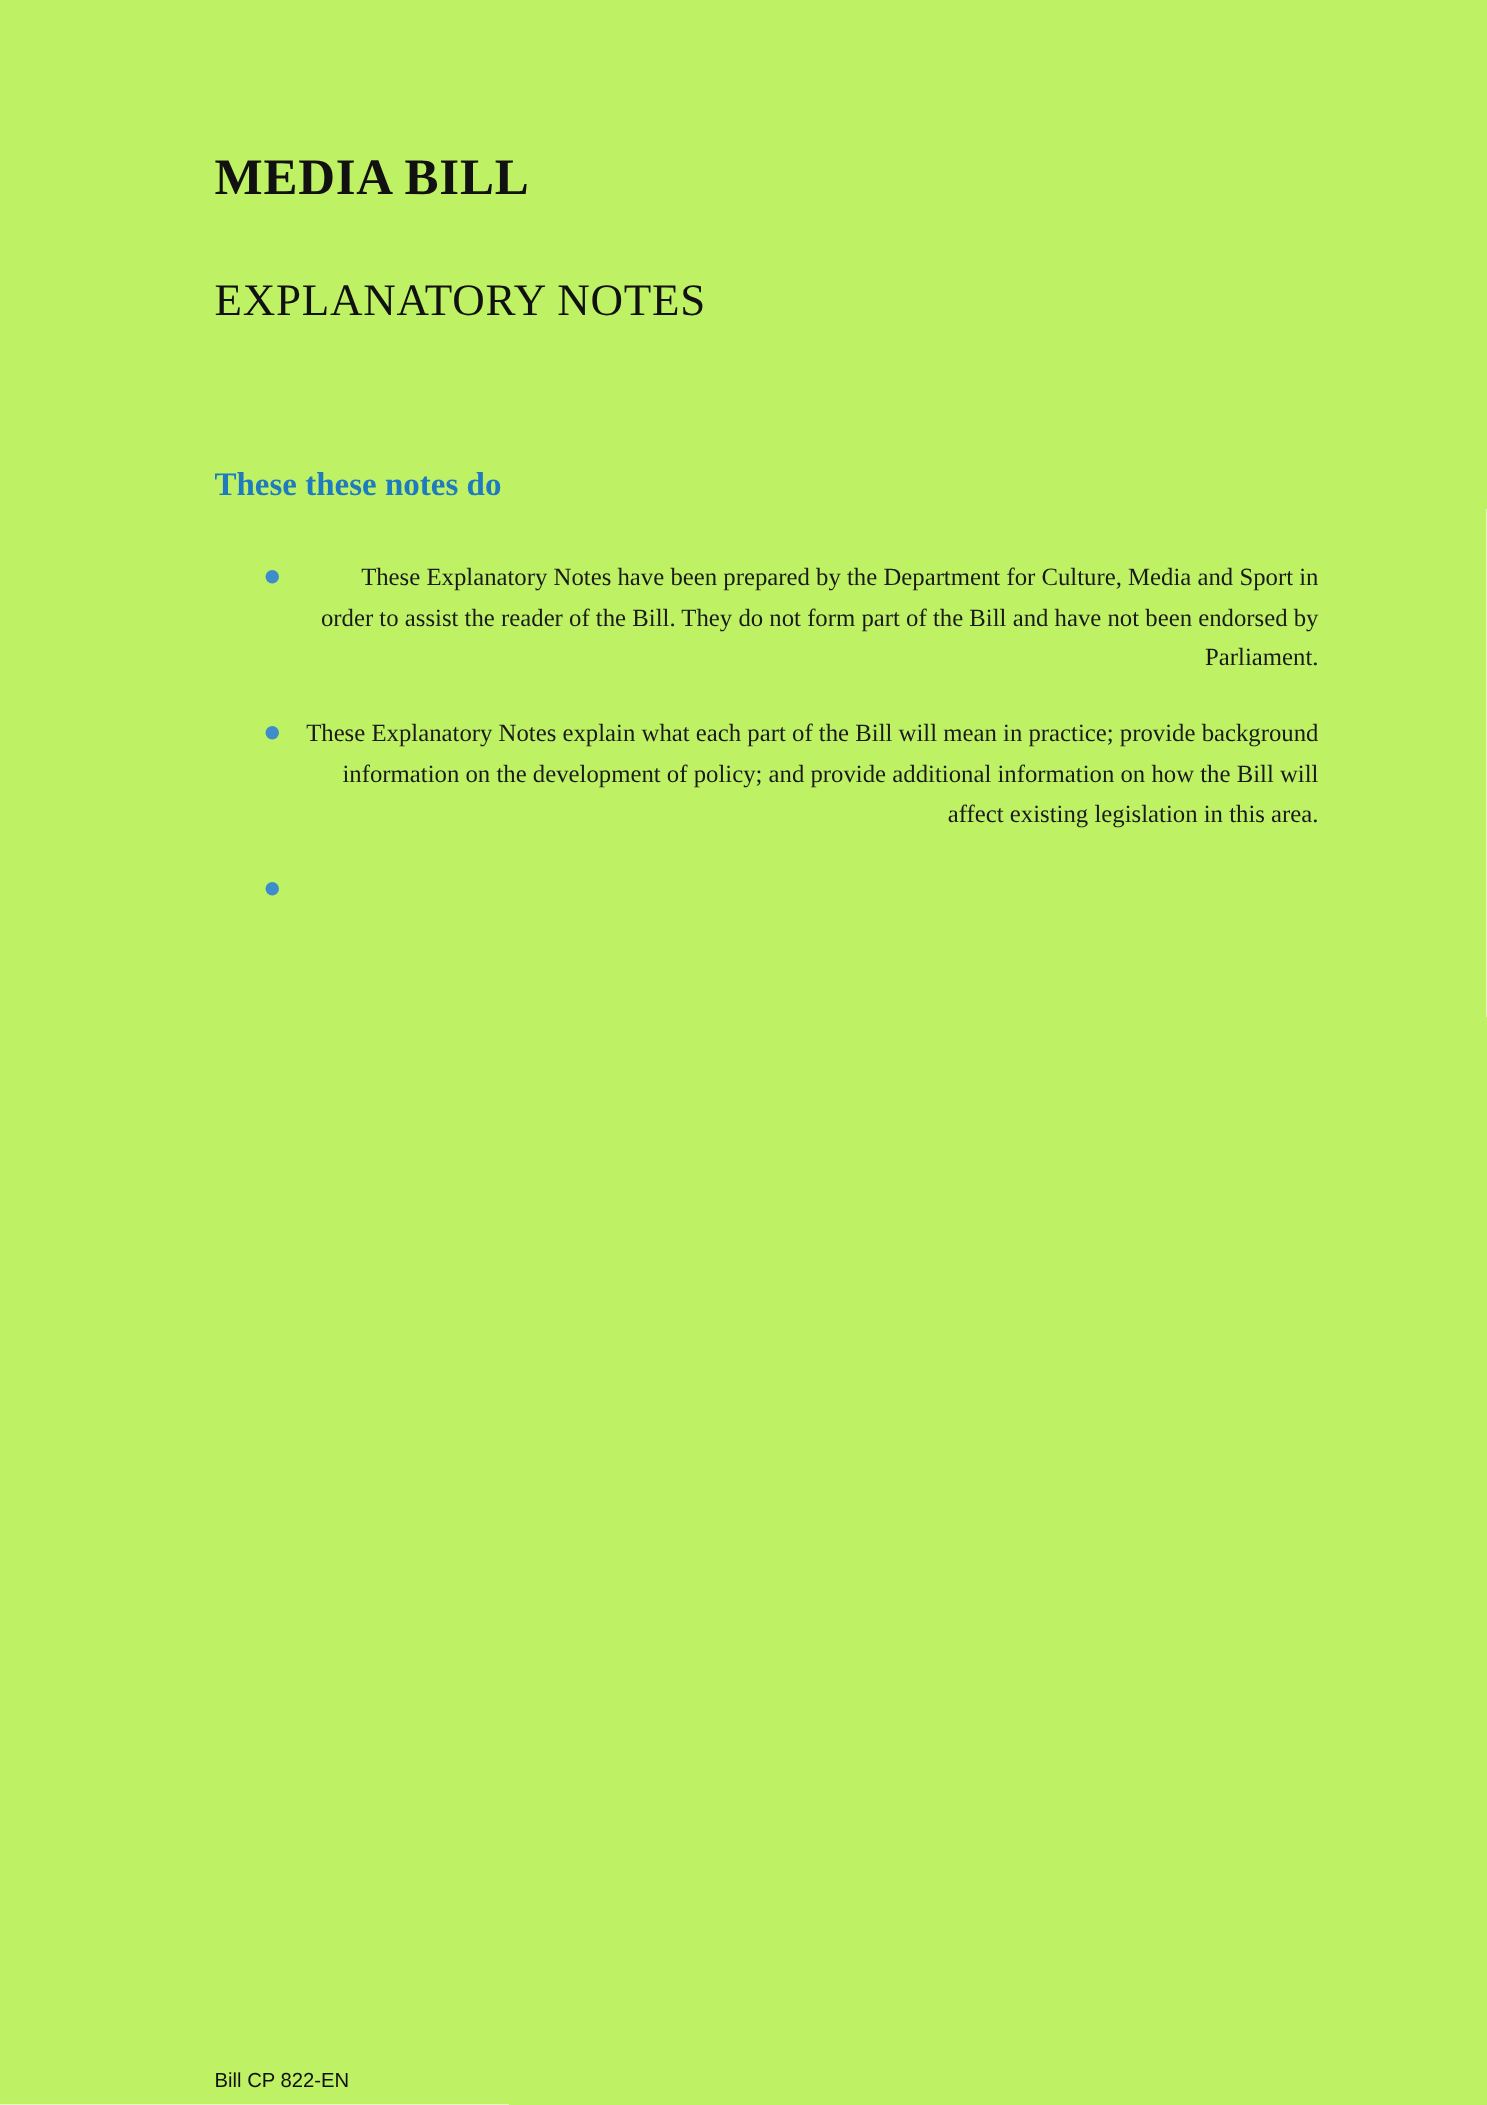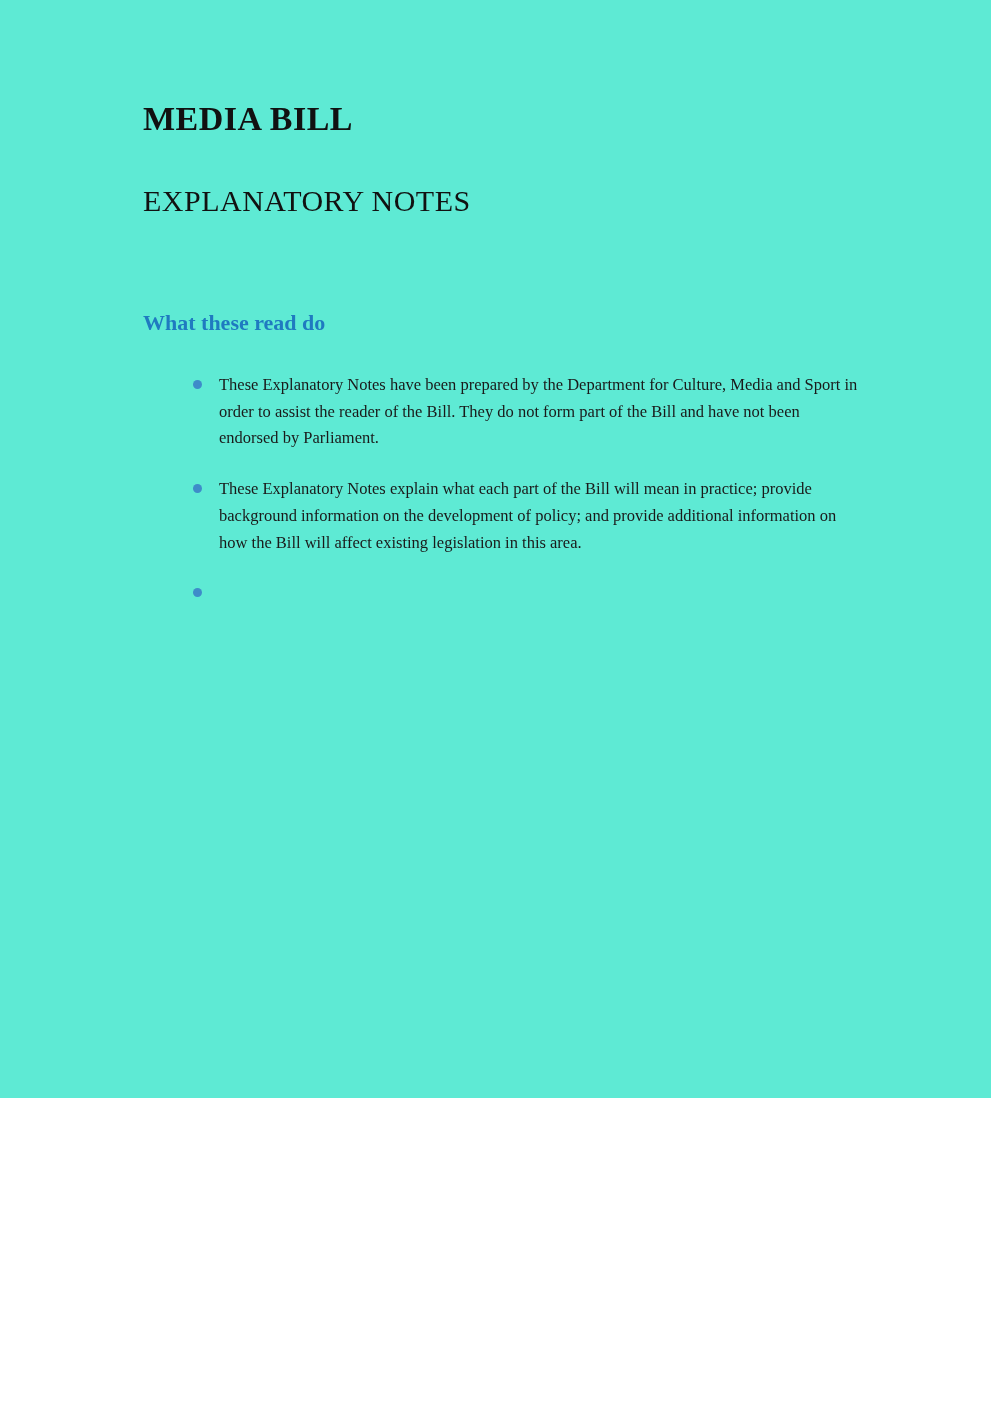--- a/index.html
+++ b/index.html
@@ -3,23 +3,23 @@
 <meta charset="utf-8">
 <style>
   html, body {
     margin: 0;
     padding: 0;
     background: #ffffff;
   }
   .page {
     position: relative;
     width: 991px;
-    height: 1098px;
+    height: 1403px;
     margin: 0 auto;
-    background: #5eead4;
+    background: #bef264;
     font-family: "Liberation Serif", "DejaVu Serif", serif;
     color: #1a1a1a;
     box-sizing: border-box;
     overflow: hidden;
   }
   .content {
     position: absolute;
     left: 143px;
     right: 112px;
     top: 100px;
@@ -45,22 +45,23 @@
     margin: 0 0 36px 0;
   }
   .intro {
     font-size: 16.5px;
     line-height: 1.62;
     margin: 0 0 30px 0;
     color: #1a1a1a;
   }
   ul.bullet-list {
     list-style: none;
-    margin: 16px;
+    margin: 0;
     padding: 0;
+    text-align: right;
   }
   ul.bullet-list li {
     position: relative;
     padding-left: 60px;
     margin-bottom: 24px;
     font-size: 16.5px;
     line-height: 1.62;
     color: #1a1a1a;
   }
   ul.bullet-list li .dot {
@@ -84,21 +85,21 @@
 </head>
 <body>
 
 <div class="page">
   <div class="content">
 
     <h1 class="doc-title">MEDIA BILL</h1>
 
     <h2 class="doc-subtitle">EXPLANATORY NOTES</h2>
 
-    <h3 class="section-heading">What these read do</h3>
+    <h3 class="section-heading">These these notes do</h3>
 
 
     <ul class="bullet-list">
       <li>
         <span class="dot"></span>
         <span>These Explanatory Notes have been prepared by the Department for Culture, Media and Sport in order to assist the reader of the Bill. They do not form part of the Bill and have not been endorsed by Parliament.</span>
       </li>
       <li>
         <span class="dot"></span>
         <span>These Explanatory Notes explain what each part of the Bill will mean in practice; provide background information on the development of policy; and provide additional information on how the Bill will affect existing legislation in this area.</span>

